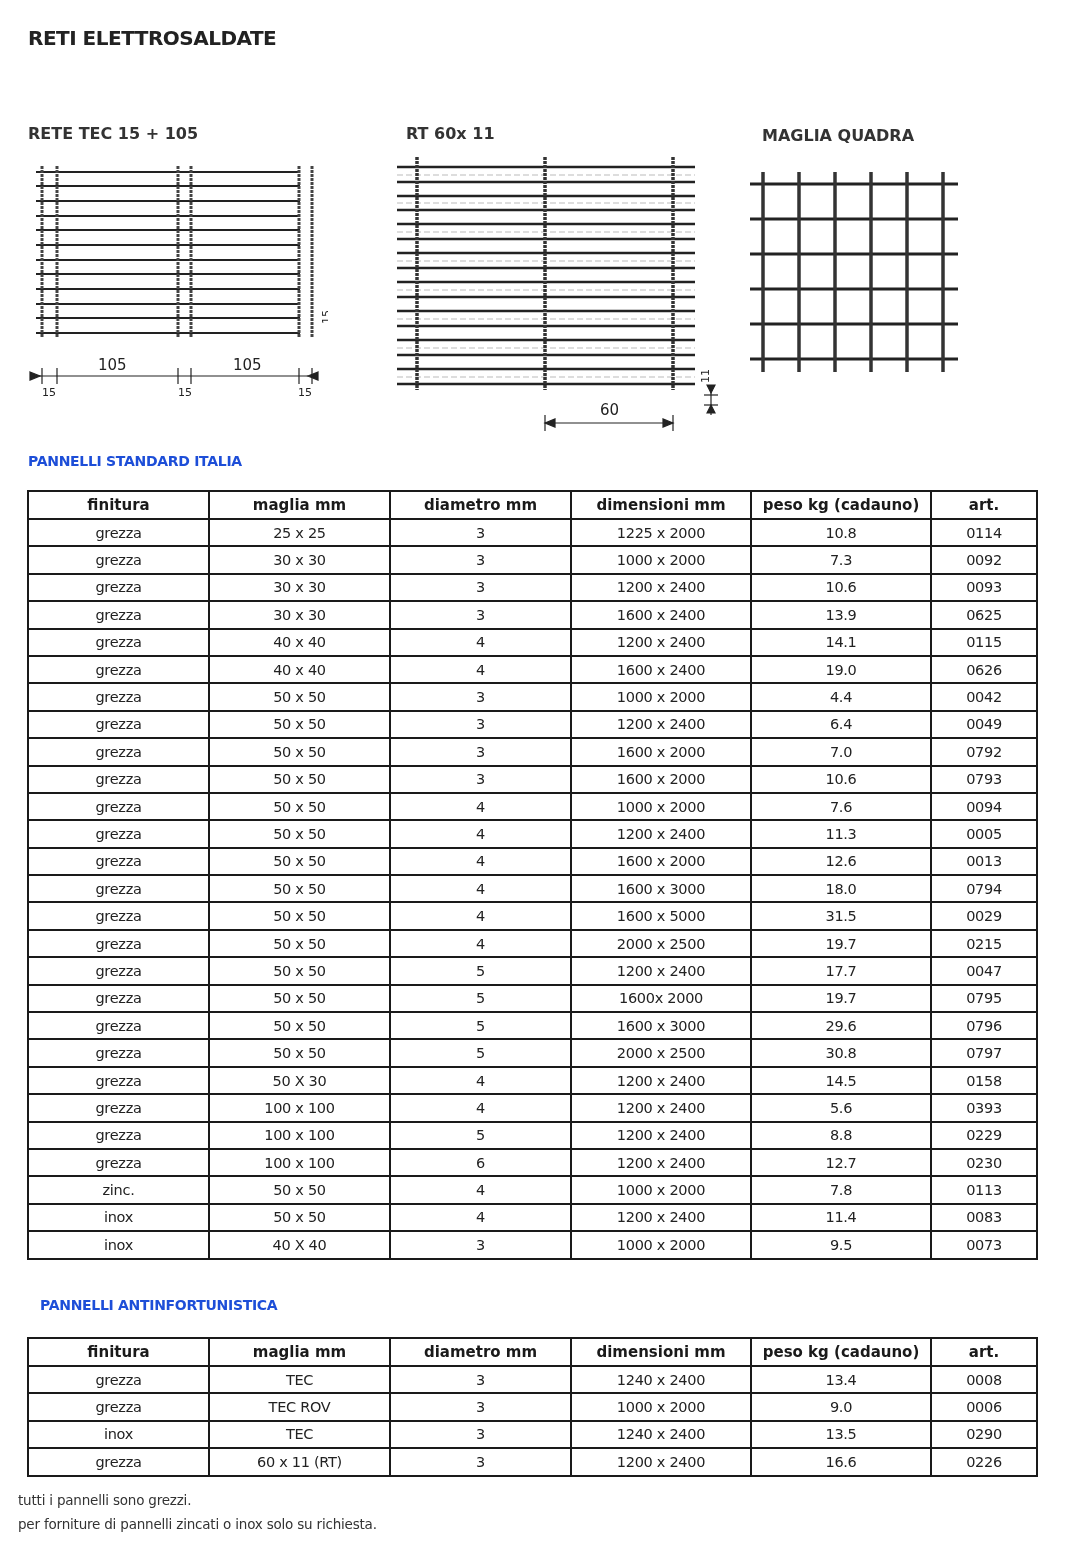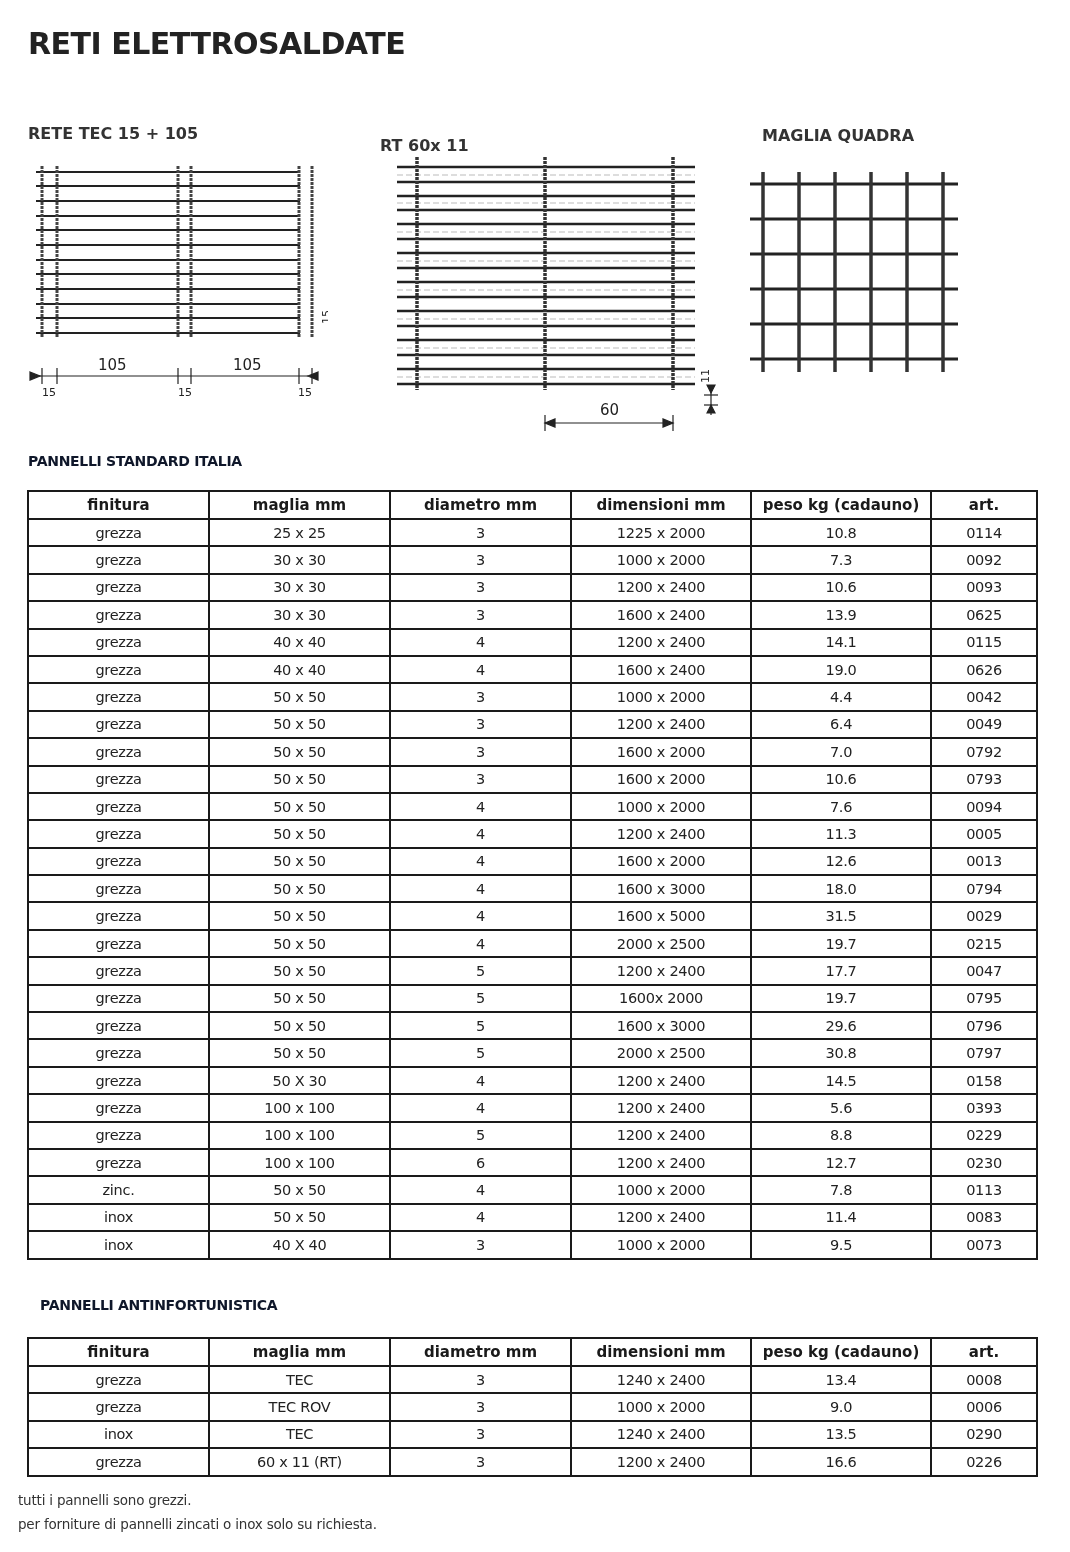--- a/index.html
+++ b/index.html
@@ -1,20 +1,20 @@
 <!DOCTYPE html>
 <html><head>
 <meta charset="utf-8">
 <style>
   html, body { margin:0; padding:0; background:#ffffff; }
   body { width:1070px; height:1552px; position:relative; overflow:hidden; font-family:"DejaVu Sans", "Liberation Sans", sans-serif; color:#1a1a1a; }
-  .title { position:absolute; left:28px; top:26px; font-size:30px; font-weight:bold; letter-spacing:-0.5px; color:#222; }
+  .title { position:absolute; left:28px; top:26px; font-size:20px; font-weight:bold; letter-spacing:-0.5px; color:#222; }
   .fig-label { position:absolute; font-size:16px; font-weight:bold; color:#333; }
   .fig { position:absolute; }
-  .section-title { position:absolute; left:28px; font-size:14px; font-weight:bold; color:#0f172a; letter-spacing:-0.3px; }
+  .section-title { position:absolute; left:28px; font-size:14px; font-weight:bold; color:#1d4ed8; letter-spacing:-0.3px; }
   table.data { position:absolute; left:27px; border-collapse:collapse; width:1009px; table-layout:fixed; }
   table.data th, table.data td { border:2px solid #1a1a1a; text-align:center; padding:0; font-size:14.5px; }
   table.data th { font-weight:bold; height:26px; font-size:15px; }
   table.data td { height:25.4px; font-weight:normal; color:#222; letter-spacing:-0.3px; }
   table.data { border:2.5px solid #111; }
   .note { position:absolute; left:18px; font-size:13.5px; color:#333; letter-spacing:-0.2px; }
 </style>
 </head>
 <body>
 
@@ -61,21 +61,21 @@
       <line x1="300" y1="190" x2="314" y2="190"></line>
   </g>
   <text x="70" y="210" font-size="15" fill="#222">105</text>
   <text x="205" y="210" font-size="15" fill="#222">105</text>
   <text x="14" y="236" font-size="11" fill="#222">15</text>
   <text x="150" y="236" font-size="11" fill="#222">15</text>
   <text x="270" y="236" font-size="11" fill="#222">15</text>
   <text x="0" y="0" font-size="11" fill="#222" transform="translate(302,164) rotate(-90)">15</text>
 </svg>
 
-<div class="fig-label" style="left:380px; top:124px;margin-top:12px;">RT 60x 11</div>
+<div class="fig-label" style="left:406px; top:124px;">RT 60x 11</div>
 <svg class="fig" style="left:395px; top:155px;" width="340" height="285" viewBox="0 0 340 285">
   <g stroke="#222" stroke-width="2.4">
     <line x1="2" y1="12" x2="300" y2="12"></line>
       <line x1="2" y1="27" x2="300" y2="27"></line>
       <line x1="2" y1="41" x2="300" y2="41"></line>
     <line x1="2" y1="55" x2="300" y2="55"></line>
       <line x1="2" y1="69" x2="300" y2="69"></line>
       <line x1="2" y1="84" x2="300" y2="84"></line>
     <line x1="2" y1="98" x2="300" y2="98"></line>
       <line x1="2" y1="113" x2="300" y2="113"></line>

